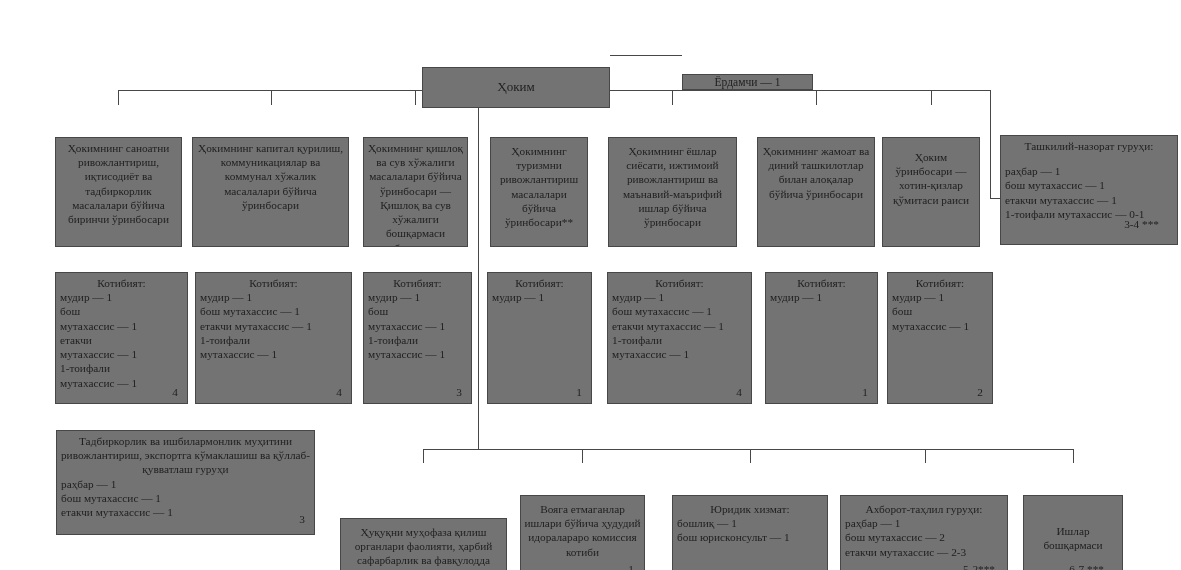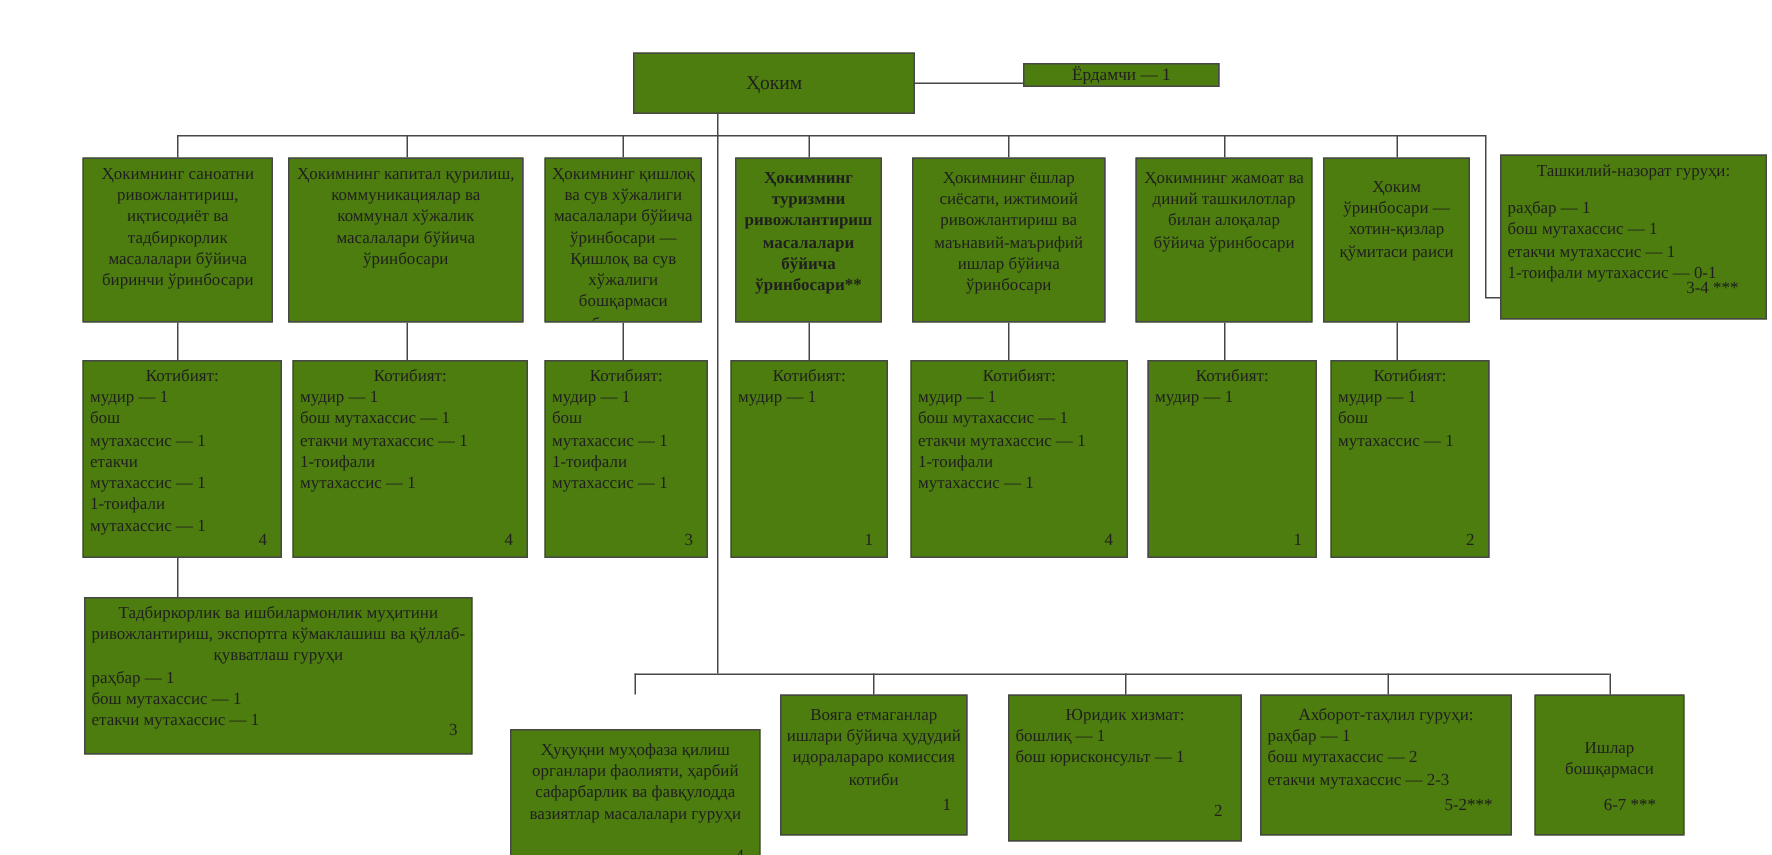--- a/index.html
+++ b/index.html
@@ -1,20 +1,20 @@
 <!DOCTYPE html>
 <html><head>
 <meta charset="utf-8">
 <style>
   html,body{margin:0;padding:0;background:#fff;}
   .canvas{position:relative;width:1181px;height:570px;background:#ffffff;
           font-family:"Liberation Serif","DejaVu Serif",serif;color:#1f1f1f;}
   .ln{position:absolute;background:#474747;}
-  .box{position:absolute;border:1px solid #474747;background:#4d7c0f;box-sizing:border-box;
-       font-size:11.3px;line-height:1.26;overflow:hidden;}
+  .box{position:absolute;border:1px solid #474747;background:#737373;box-sizing:border-box;
+       font-size:11.3px;line-height:1.26;overflow:hidden;margin-top:32px;}
   .ttl{text-align:center;padding:3px 3px 0 3px;}
   .items{text-align:left;padding:0 2px 0 4px;}
   .items div{white-space:nowrap;}
   .total{position:absolute;right:9px;bottom:4px;}
   .hokim-box{display:flex;align-items:center;justify-content:center;font-size:13px;}
   .assist-box{display:flex;align-items:center;justify-content:center;font-size:11.5px;}
   .pt6{padding-top:6px;}
   .pt12{padding-top:12px;}
   .pt28{padding-top:28px;}
   .mt10{margin-top:11px;}
@@ -64,21 +64,21 @@
 
   <div class="box" style="left:55px;top:105px;width:127px;height:110px;">
     <div class="ttl">Ҳокимнинг саноатни ривожлантириш, иқтисодиёт ва тадбиркорлик масалалари бўйича биринчи ўринбосари</div>
   </div>
   <div class="box" style="left:192px;top:105px;width:157px;height:110px;">
     <div class="ttl">Ҳокимнинг капитал қурилиш, коммуникациялар ва коммунал хўжалик масалалари бўйича ўринбосари</div>
   </div>
   <div class="box" style="left:363px;top:105px;width:105px;height:110px;">
     <div class="ttl">Ҳокимнинг қишлоқ ва сув хўжалиги масалалари бўйича ўринбосари — Қишлоқ ва сув хўжалиги бошқармаси бошлиғи</div>
   </div>
-  <div class="box" style="left:490px;top:105px;width:98px;height:110px;font-weight:bold;">
+  <div class="box" style="left:490px;top:105px;width:98px;height:110px;">
     <div class="ttl pt6">Ҳокимнинг туризмни ривожлантириш масалалари бўйича ўринбосари**</div>
   </div>
   <div class="box" style="left:757px;top:105px;width:118px;height:110px;">
     <div class="ttl pt6">Ҳокимнинг жамоат ва диний ташкилотлар билан алоқалар бўйича ўринбосари</div>
   </div>
   <div class="box" style="left:608px;top:105px;width:129px;height:110px;">
     <div class="ttl pt6">Ҳокимнинг ёшлар сиёсати, ижтимоий ривожлантириш ва маънавий-маърифий ишлар бўйича ўринбосари</div>
   </div>
   <div class="box" style="left:882px;top:105px;width:98px;height:110px;">
     <div class="ttl pt12">Ҳоким ўринбосари — хотин-қизлар қўмитаси раиси</div>

